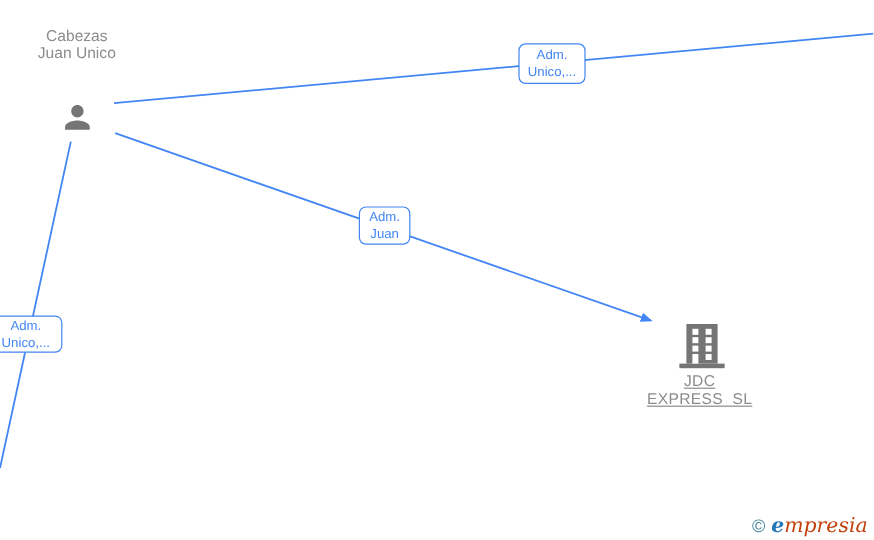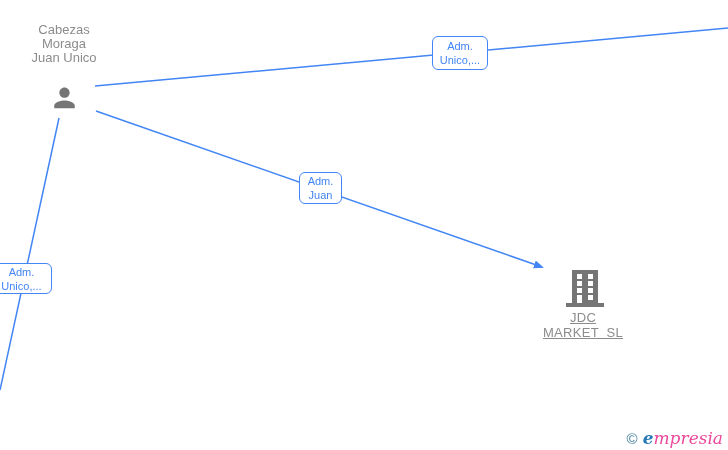--- a/index.html
+++ b/index.html
@@ -74,41 +74,40 @@
     font-size: 15px;
     line-height: 15px;
   }
   .logo .brand {
     font-family: "DejaVu Serif", serif;
     font-style: italic;
     font-size: 17px;
     line-height: 18px;
   }
   .logo .brand .first { color: #2579b9; font-weight: bold; }
-  .logo .brand .rest  { color: #ec4899; }
+  .logo .brand .rest  { color: #c2410c; }
 </style>
 </head>
 <body>
 
 <div class="canvas">
 
   <svg class="edges" viewBox="0 0 728 450">
     <defs>
       <marker id="arrow" markerWidth="12" markerHeight="10" refX="8" refY="4" orient="auto" markerUnits="userSpaceOnUse">
         <path d="M0,0 L10,4 L0,8 z" fill="#4285f4"></path>
       </marker>
     </defs>
     <line x1="95" y1="86" x2="728" y2="28" stroke="#4285f4" stroke-width="1.5"></line>
     <line x1="96" y1="111" x2="542" y2="267" stroke="#4285f4" stroke-width="1.5" marker-end="url(#arrow)"></line>
     <line x1="59" y1="118" x2="0" y2="390" stroke="#4285f4" stroke-width="1.5"></line>
   </svg>
 
   <div class="node" style="left:4px; top:23px; width:120px;">
     <span class="label-line">Cabezas</span>
-    <span class="label-line">Moraga</span>
     <span class="label-line">Juan Unico</span>
   </div>
 
   <div class="node-icon" style="left:50px; top:83px; width:29px; height:29px;">
     <svg width="29" height="29" viewBox="0 0 24 24">
       <path fill="#757575" d="M12 12.3c2.35 0 4.25-1.9 4.25-4.25S14.35 3.8 12 3.8 7.75 5.7 7.75 8.05 9.65 12.3 12 12.3zm0 2.1c-2.84 0-8.5 1.43-8.5 4.25v2.15h17v-2.15c0-2.82-5.66-4.25-8.5-4.25z"></path>
     </svg>
   </div>
 
   <div class="node-icon" style="left:566px; top:270px; width:38px; height:37px;">
@@ -123,21 +122,21 @@
 
       <rect x="22" y="4" width="5" height="5" fill="#ffffff"></rect>
       <rect x="22" y="11" width="5" height="5" fill="#ffffff"></rect>
       <rect x="22" y="18" width="5" height="5" fill="#ffffff"></rect>
       <rect x="22" y="25" width="5" height="5" fill="#ffffff"></rect>
     </svg>
   </div>
 
   <div class="node company-label" style="left:523px; top:310px; width:120px;text-decoration:underline;">
     <span class="label-line">JDC</span>
-    <span class="label-line">MARKET  SL</span>
+    <span class="label-line">EXPRESS  SL</span>
   </div>
 
   <div class="edge-label" style="left:432px; top:36px; width:56px; height:34px;">
     <span>Adm.</span>
     <span>Unico,...</span>
   </div>
 
   <div class="edge-label" style="left:299px; top:172px; width:43px; height:32px;">
     <span>Adm.</span>
     <span>Juan</span>

